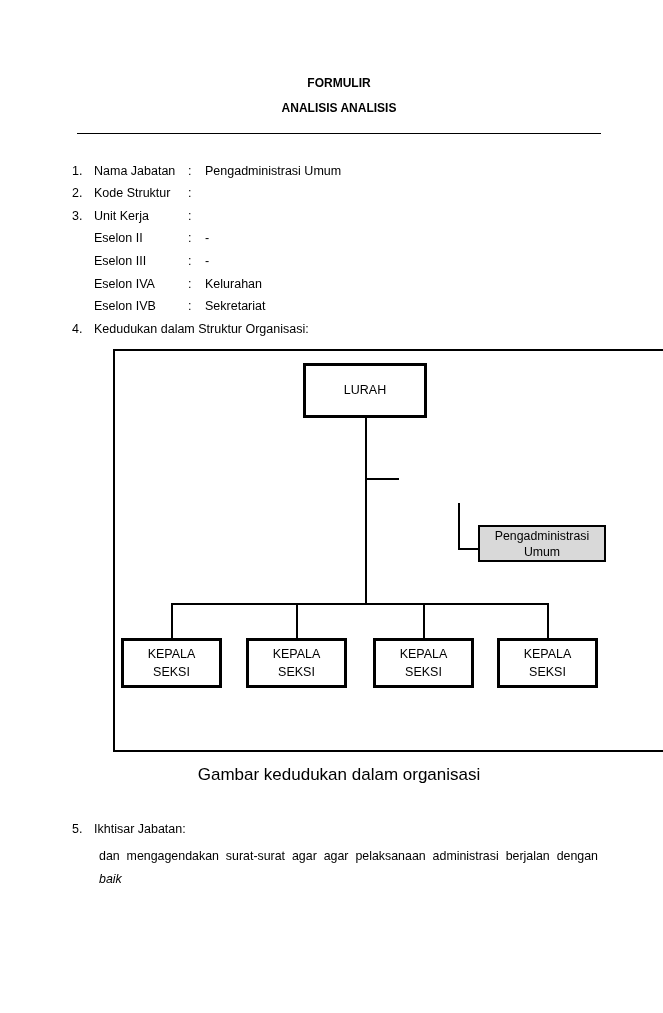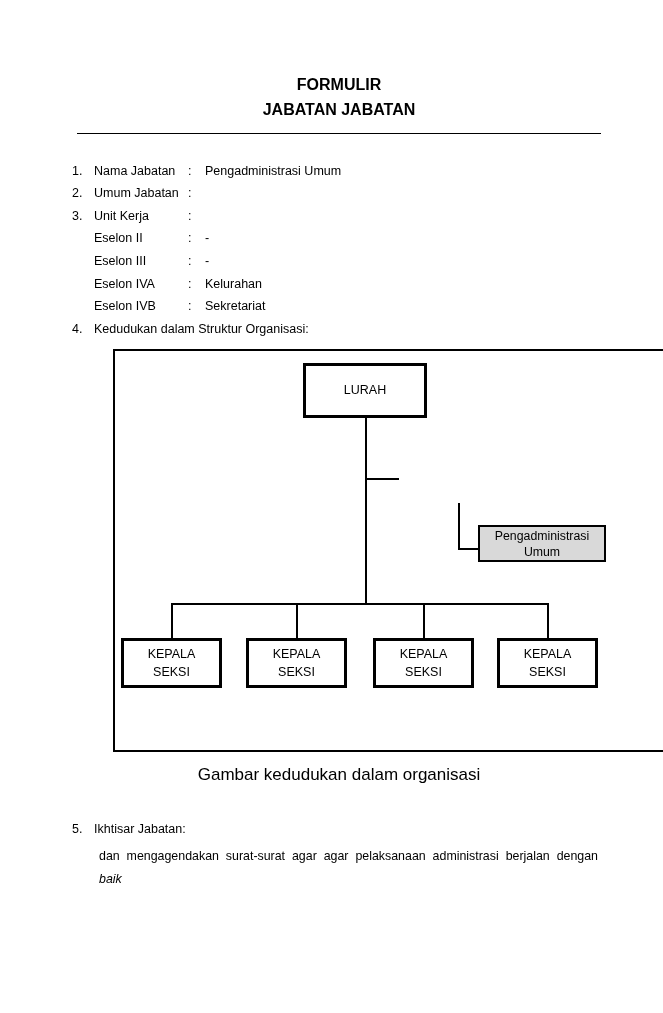--- a/index.html
+++ b/index.html
@@ -4,21 +4,21 @@
 <style>
   * { margin:0; padding:0; box-sizing:border-box; }
   html,body { background:#ffffff; }
   body {
     width:663px; height:1013px; position:relative;
     font-family:"Liberation Sans","DejaVu Sans",sans-serif;
     color:#000;
   }
   .title-line {
     position:absolute; left:77px; width:524px;
-    text-align:center; font-weight:bold; font-size:16px; white-space:nowrap;
+    text-align:center; font-weight:bold; font-size:12px; white-space:nowrap;
   }
   .rule {
     position:absolute; left:77px; top:133px; width:524px;
     border-top:1.5px solid #000;
   }
   .form-row { position:absolute; left:0; width:663px; height:20px; font-size:12.5px; }
   .form-row span { position:absolute; white-space:nowrap; top:0; }
   .form-row .num   { left:72px; }
   .form-row .label { left:94px; }
   .form-row .colon { left:188px; }
@@ -62,32 +62,32 @@
     position:absolute; left:99px; top:845px; width:499px;
     font-size:12.4px; line-height:23.4px;
   }
   .para .jline { text-align:justify; text-align-last:justify; }
   .para .jline-last { text-align:left; text-align-last:left;font-style:italic; }
 </style>
 </head>
 <body>
 
 <div class="title-line" style="top:76px">FORMULIR</div>
-<div class="title-line" style="top:101px">JABATAN JABATAN</div>
+<div class="title-line" style="top:101px">ANALISIS ANALISIS</div>
 <div class="rule"></div>
 
 <div class="form-row" style="top:164px">
   <span class="num">1.</span>
   <span class="label">Nama Jabatan</span>
   <span class="colon">:</span>
   <span class="value">Pengadministrasi Umum</span>
 </div>
 <div class="form-row" style="top:186px">
   <span class="num">2.</span>
-  <span class="label">Umum Jabatan</span>
+  <span class="label">Kode Struktur</span>
   <span class="colon">:</span>
   <span class="value"></span>
 </div>
 <div class="form-row" style="top:209px">
   <span class="num">3.</span>
   <span class="label">Unit Kerja</span>
   <span class="colon">:</span>
   <span class="value"></span>
 </div>
 <div class="form-row" style="top:231px">

